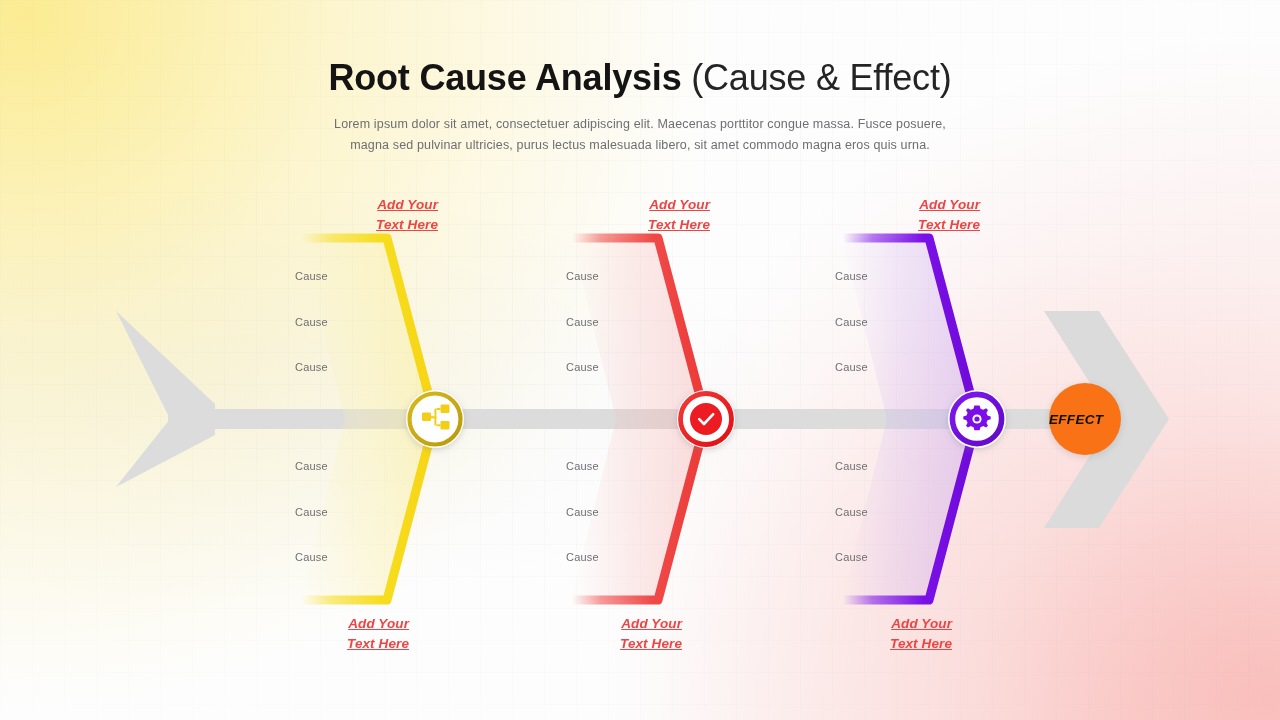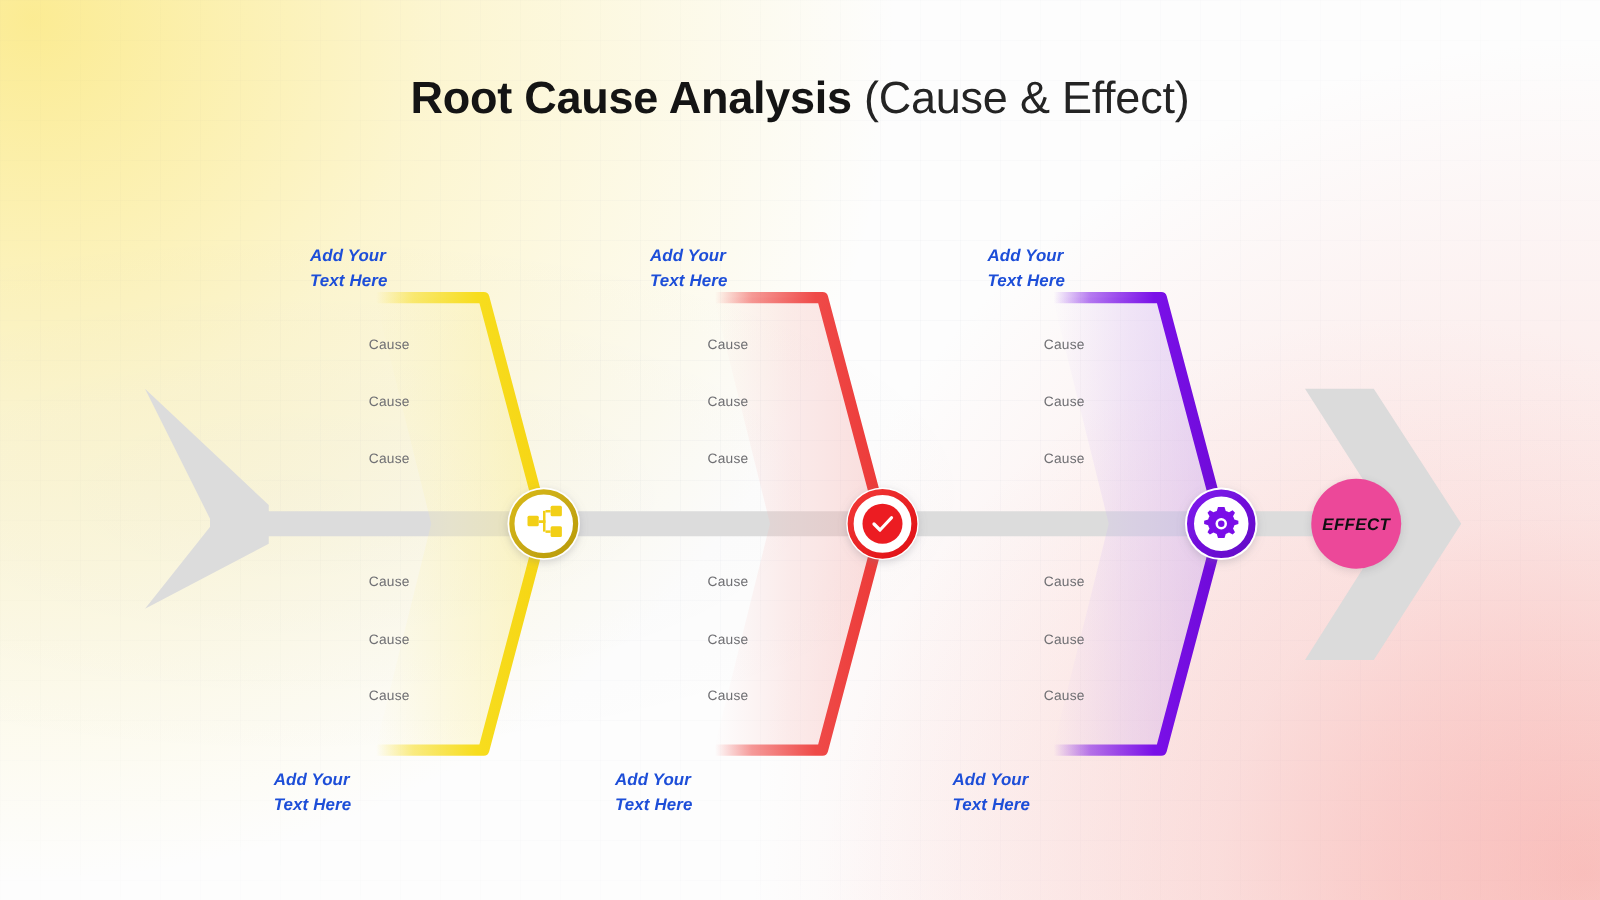--- a/index.html
+++ b/index.html
@@ -46,55 +46,59 @@
     margin:14px auto 0;width:730px;
     font-size:12.5px;line-height:21px;color:#6e6e72;letter-spacing:.15px;
   }
   #subtitle span{display:block;}
 
   
   #diagram{position:absolute;left:0;top:0;width:1280px;height:720px;}
 
   
   .cat-label{
-    position:absolute;width:190px;text-align:left;
+    position:absolute;width:190px;text-align:right;
     font-size:13.5px;line-height:19.5px;font-weight:bold;font-style:italic;
-    color:#1d4ed8;letter-spacing:.1px;
+    color:#ef4444;letter-spacing:.1px;text-decoration:underline;
   }
   .cat-label span{display:block;}
 
   .cause-label{
     position:absolute;width:120px;text-align:left;
     font-size:11px;line-height:14px;color:#6f6f73;letter-spacing:.2px;
   }
 
   .effect-circle{
     position:absolute;width:72px;height:72px;border-radius:50%;
-    background:#ec4899;box-shadow:0 2px 7px rgba(70,70,80,.16);
-    display:flex;align-items:center;justify-content:center;
+    background:#f97316;box-shadow:0 2px 7px rgba(70,70,80,.16);
+    display:flex;align-items:center;justify-content:flex-start;
   }
   .effect-circle span{
     font-size:13.5px;font-weight:bold;font-style:italic;color:#101012;letter-spacing:.3px;
   }
 </style>
 </head>
 <body>
 
 <div id="stage">
 
   <div class="bg-layer bg-yellow"></div>
   <div class="bg-layer bg-pink"></div>
   <div class="bg-layer bg-pink2"></div>
   <div class="bg-layer bg-grid"></div>
   <div class="bg-layer bg-vign"></div>
 
   <div id="header">
     <div id="title">
       <span class="t-bold">Root Cause Analysis</span>
       <span class="t-light">(Cause &amp; Effect)</span>
+    </div>
+    <div id="subtitle">
+      <span>Lorem ipsum dolor sit amet, consectetuer adipiscing elit. Maecenas porttitor congue massa. Fusce posuere,</span>
+      <span>magna sed pulvinar ultricies, purus lectus malesuada libero, sit amet commodo magna eros quis urna.</span>
     </div>
   </div>
 
   <svg id="diagram" viewBox="0 0 1280 720" width="1280" height="720" xmlns="http://www.w3.org/2000/svg">
     <defs>
 
       <linearGradient id="fillYellow" x1="0" y1="0" x2="1" y2="0">
         <stop offset="0%" stop-color="#fbf0a8" stop-opacity="0"></stop>
         <stop offset="45%" stop-color="#fbf0a8" stop-opacity=".30"></stop>
         <stop offset="100%" stop-color="#faea7e" stop-opacity=".42"></stop>

